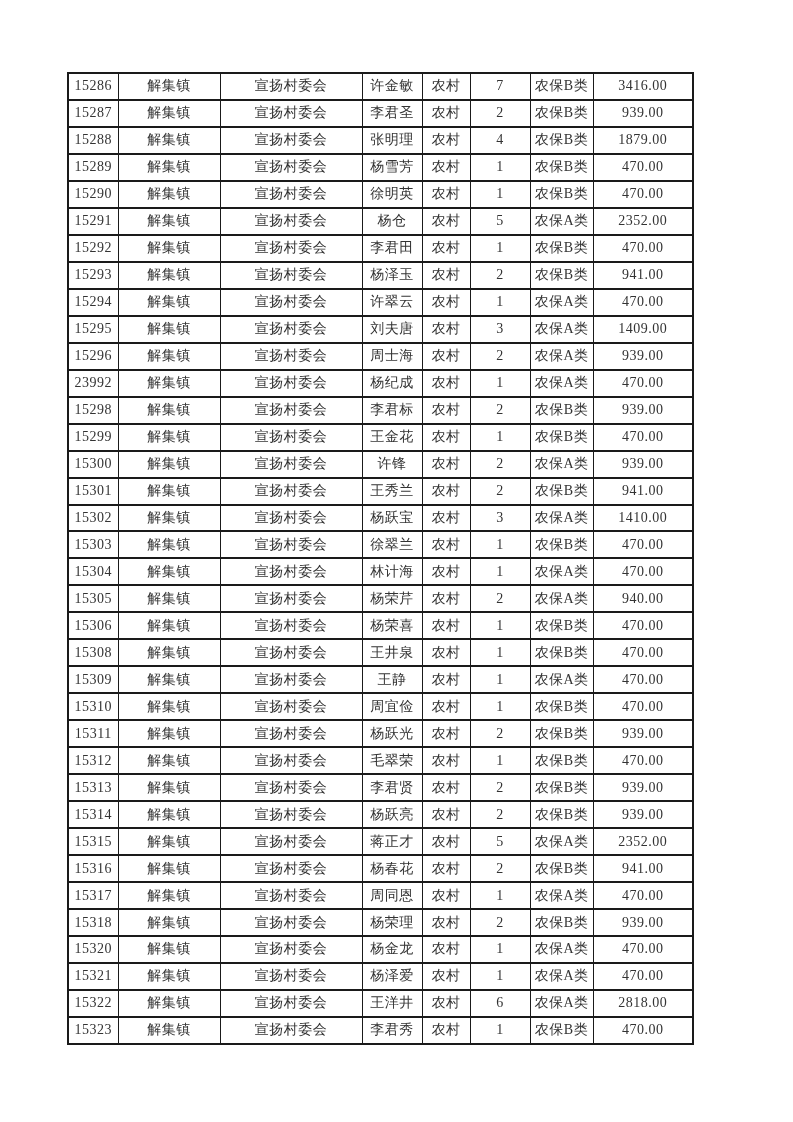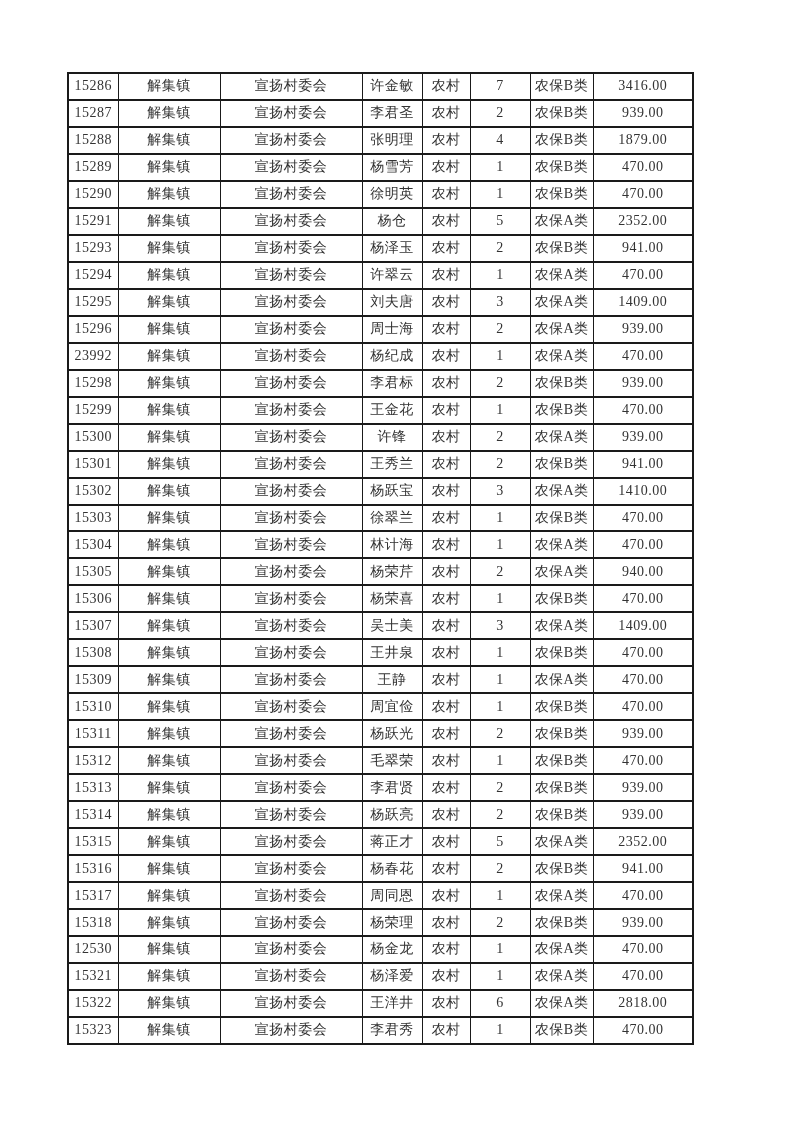--- a/index.html
+++ b/index.html
@@ -118,20 +118,30 @@
           <td>15291</td>
           <td>解集镇</td>
           <td>宣扬村委会</td>
           <td>杨仓</td>
           <td>农村</td>
           <td>5</td>
           <td>农保A类</td>
           <td>2352.00</td>
         </tr>
         <tr>
+          <td>15292</td>
+          <td>解集镇</td>
+          <td>宣扬村委会</td>
+          <td>李君田</td>
+          <td>农村</td>
+          <td>1</td>
+          <td>农保B类</td>
+          <td>470.00</td>
+        </tr>
+        <tr>
           <td>15293</td>
           <td>解集镇</td>
           <td>宣扬村委会</td>
           <td>杨泽玉</td>
           <td>农村</td>
           <td>2</td>
           <td>农保B类</td>
           <td>941.00</td>
         </tr>
         <tr>
@@ -258,30 +268,20 @@
           <td>15306</td>
           <td>解集镇</td>
           <td>宣扬村委会</td>
           <td>杨荣喜</td>
           <td>农村</td>
           <td>1</td>
           <td>农保B类</td>
           <td>470.00</td>
         </tr>
         <tr>
-          <td>15307</td>
-          <td>解集镇</td>
-          <td>宣扬村委会</td>
-          <td>吴士美</td>
-          <td>农村</td>
-          <td>3</td>
-          <td>农保A类</td>
-          <td>1409.00</td>
-        </tr>
-        <tr>
           <td>15308</td>
           <td>解集镇</td>
           <td>宣扬村委会</td>
           <td>王井泉</td>
           <td>农村</td>
           <td>1</td>
           <td>农保B类</td>
           <td>470.00</td>
         </tr>
         <tr>
@@ -378,21 +378,21 @@
           <td>15318</td>
           <td>解集镇</td>
           <td>宣扬村委会</td>
           <td>杨荣理</td>
           <td>农村</td>
           <td>2</td>
           <td>农保B类</td>
           <td>939.00</td>
         </tr>
         <tr>
-          <td>12530</td>
+          <td>15320</td>
           <td>解集镇</td>
           <td>宣扬村委会</td>
           <td>杨金龙</td>
           <td>农村</td>
           <td>1</td>
           <td>农保A类</td>
           <td>470.00</td>
         </tr>
         <tr>
           <td>15321</td>

